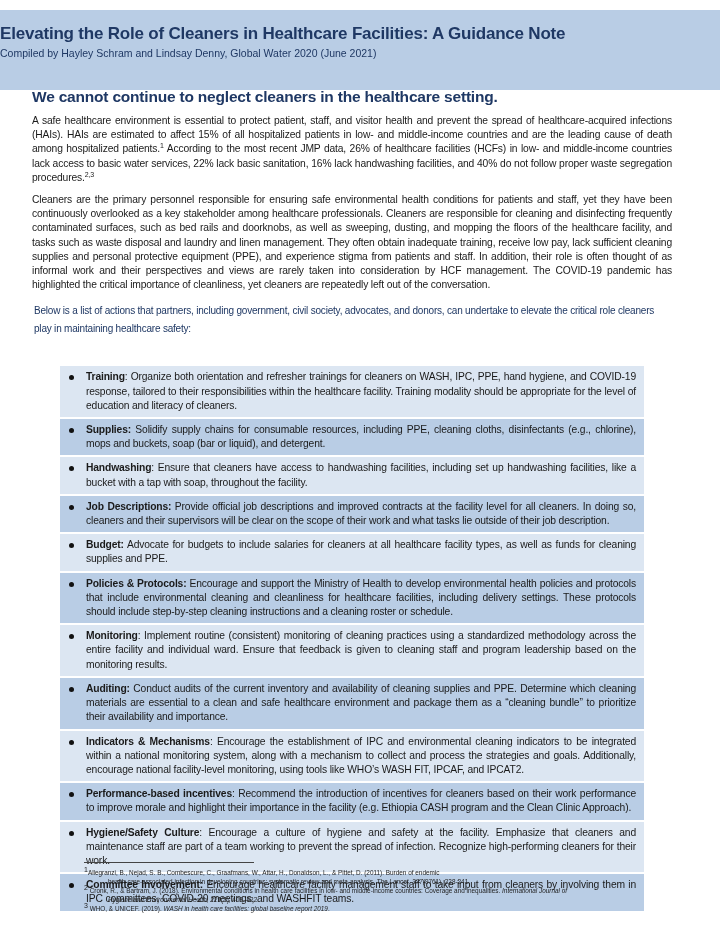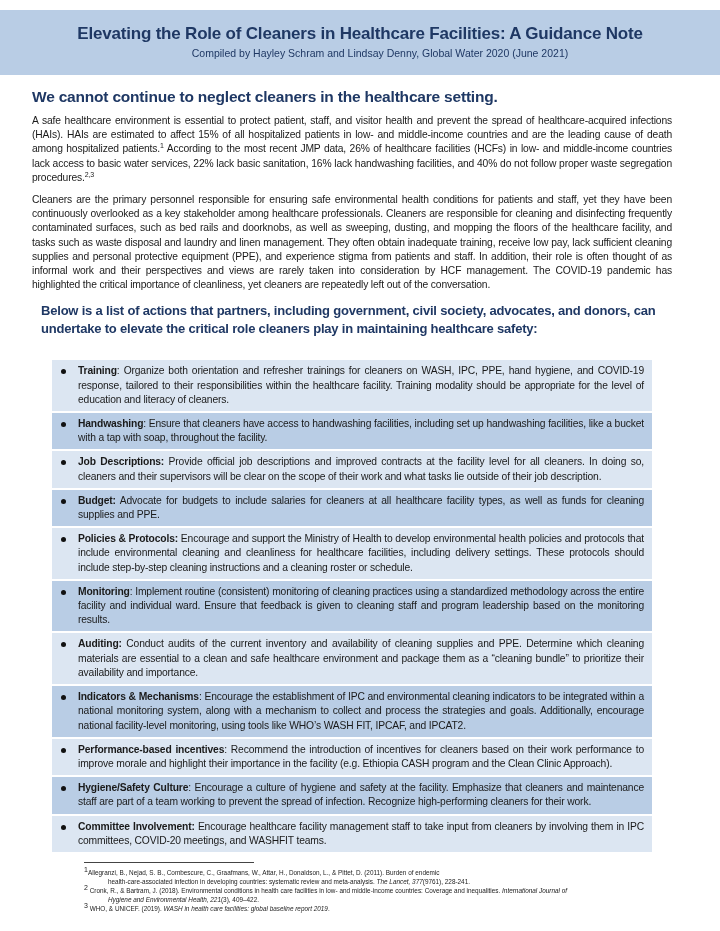--- a/index.html
+++ b/index.html
@@ -1,49 +1,48 @@
 <!DOCTYPE html>
 <html><head>
 <meta charset="utf-8">
 <style>
   html, body { margin: 0; padding: 0; background: #ffffff; }
   body {
     width: 720px; height: 931px; position: relative; overflow: hidden;
     font-family: "Liberation Sans", sans-serif; color: #1a1a1a;
   }
   .header-band {
-    position: absolute; left: 0; top: 10px; width: 720px; height: 65px;
+    position: absolute; left: 0; top: 10px; width: 720px; height: 80px;
     background: #b9cde5;
-    text-align: center;
   }
   .doc-title {
     margin-top: 14px; font-size: 17px; font-weight: bold; color: #1f3864;
     letter-spacing: -0.2px;
   }
   .doc-subtitle {
-    margin-top: 3px; font-size: 10.5px; color: #1f3864; padding-left: 40px;
+    margin-top: 3px; font-size: 10.5px; color: #1f3864;
   }
   .content {
     position: absolute; left: 32px; top: 88px; width: 640px;
   }
   h2.section-heading {
     margin: 0 0 8px 0; font-size: 15.5px; font-weight: bold; color: #1f3864;
     letter-spacing: -0.2px;
   }
   p.body-text {
     margin: 0 0 8px 0; font-size: 10.3px; line-height: 14.2px; text-align: justify;
     letter-spacing: -0.15px;
   }
   sup { font-size: 7px; line-height: 0; }
   h3.list-heading {
-    margin: 10px 0 6px 9px; font-size: 13px; line-height: 18px; font-weight: bold; color: #1f3864;
+    margin: 10px 0 6px 2px; font-size: 10px; line-height: 18px; font-weight: normal; color: #1f3864;
     letter-spacing: -0.2px;
   }
   ul.actions {
-    list-style: none; margin: 4px; padding: 16px;
+    list-style: none; margin: 12px; padding: 16px;
   }
   ul.actions li {
     position: relative; padding: 4px 8px 4px 26px;
     font-size: 10.3px; line-height: 14.2px; text-align: justify;
     letter-spacing: -0.15px;
     border-bottom: 2px solid #ffffff;
   }
   ul.actions li:nth-child(odd) { background: #dce6f2; }
   ul.actions li:nth-child(even) { background: #b9cde5; }
   ul.actions li .bullet {
@@ -76,20 +75,21 @@
   <p class="body-text">
     <span>A safe healthcare environment is essential to protect patient, staff, and visitor health and prevent the spread of healthcare-acquired infections (HAIs). HAIs are estimated to affect 15% of all hospitalized patients in low- and middle-income countries and are the leading cause of death among hospitalized patients.</span><sup>1</sup><span> According to the most recent JMP data, 26% of healthcare facilities (HCFs) in low- and middle-income countries lack access to basic water services, 22% lack basic sanitation, 16% lack handwashing facilities, and 40% do not follow proper waste segregation procedures.</span><sup>2,3</sup>
   </p>
 
   <p class="body-text">Cleaners are the primary personnel responsible for ensuring safe environmental health conditions for patients and staff, yet they have been continuously overlooked as a key stakeholder among healthcare professionals. Cleaners are responsible for cleaning and disinfecting frequently contaminated surfaces, such as bed rails and doorknobs, as well as sweeping, dusting, and mopping the floors of the healthcare facility, and tasks such as waste disposal and laundry and linen management. They often obtain inadequate training, receive low pay, lack sufficient cleaning supplies and personal protective equipment (PPE), and experience stigma from patients and staff. In addition, their role is often thought of as informal work and their perspectives and views are rarely taken into consideration by HCF management. The COVID-19 pandemic has highlighted the critical importance of cleanliness, yet cleaners are repeatedly left out of the conversation.</p>
 
   <h3 class="list-heading">Below is a list of actions that partners, including government, civil society, advocates, and donors, can undertake to elevate the critical role cleaners play in maintaining healthcare safety:</h3>
 
   <ul class="actions">
     <li><span class="bullet"></span><span class="term">Training</span><span>: Organize both orientation and refresher trainings for cleaners on WASH, IPC, PPE, hand hygiene, and COVID-19 response, tailored to their responsibilities within the healthcare facility. Training modality should be appropriate for the level of education and literacy of cleaners.</span></li>
+    <li><span class="bullet"></span><span class="term">Supplies:</span><span> Solidify supply chains for consumable resources, including PPE, cleaning cloths, disinfectants (e.g., chlorine), mops and buckets, soap (bar or liquid), and detergent.</span></li>
     <li><span class="bullet"></span><span class="term">Handwashing</span><span>: Ensure that cleaners have access to handwashing facilities, including set up handwashing facilities, like a bucket with a tap with soap, throughout the facility.</span></li>
     <li><span class="bullet"></span><span class="term">Job Descriptions:</span><span> Provide official job descriptions and improved contracts at the facility level for all cleaners. In doing so, cleaners and their supervisors will be clear on the scope of their work and what tasks lie outside of their job description.</span></li>
     <li><span class="bullet"></span><span class="term">Budget:</span><span> Advocate for budgets to include salaries for cleaners at all healthcare facility types, as well as funds for cleaning supplies and PPE.</span></li>
     <li><span class="bullet"></span><span class="term">Policies &amp; Protocols:</span><span> Encourage and support the Ministry of Health to develop environmental health policies and protocols that include environmental cleaning and cleanliness for healthcare facilities, including delivery settings. These protocols should include step-by-step cleaning instructions and a cleaning roster or schedule.</span></li>
     <li><span class="bullet"></span><span class="term">Monitoring</span><span>: Implement routine (consistent) monitoring of cleaning practices using a standardized methodology across the entire facility and individual ward. Ensure that feedback is given to cleaning staff and program leadership based on the monitoring results.</span></li>
     <li><span class="bullet"></span><span class="term">Auditing:</span><span> Conduct audits of the current inventory and availability of cleaning supplies and PPE. Determine which cleaning materials are essential to a clean and safe healthcare environment and package them as a “cleaning bundle” to prioritize their availability and importance.</span></li>
     <li><span class="bullet"></span><span class="term">Indicators &amp; Mechanisms</span><span>: Encourage the establishment of IPC and environmental cleaning indicators to be integrated within a national monitoring system, along with a mechanism to collect and process the strategies and goals. Additionally, encourage national facility-level monitoring, using tools like WHO’s WASH FIT, IPCAF, and IPCAT2.</span></li>
     <li><span class="bullet"></span><span class="term">Performance-based incentives</span><span>: Recommend the introduction of incentives for cleaners based on their work performance to improve morale and highlight their importance in the facility (e.g. Ethiopia CASH program and the Clean Clinic Approach).</span></li>
     <li><span class="bullet"></span><span class="term">Hygiene/Safety Culture</span><span>: Encourage a culture of hygiene and safety at the facility. Emphasize that cleaners and maintenance staff are part of a team working to prevent the spread of infection. Recognize high-performing cleaners for their work.</span></li>
     <li><span class="bullet"></span><span class="term">Committee Involvement:</span><span> Encourage healthcare facility management staff to take input from cleaners by involving them in IPC committees, COVID-20 meetings, and WASHFIT teams.</span></li>

